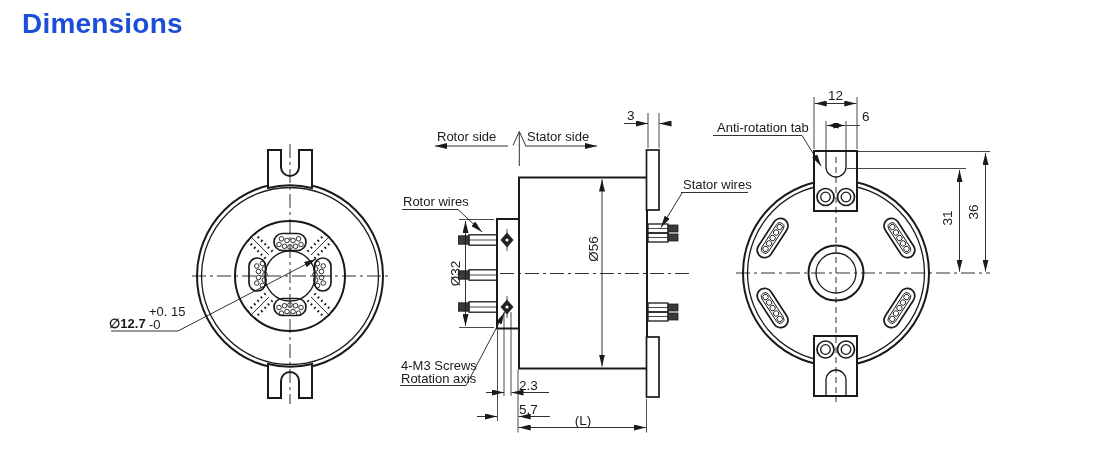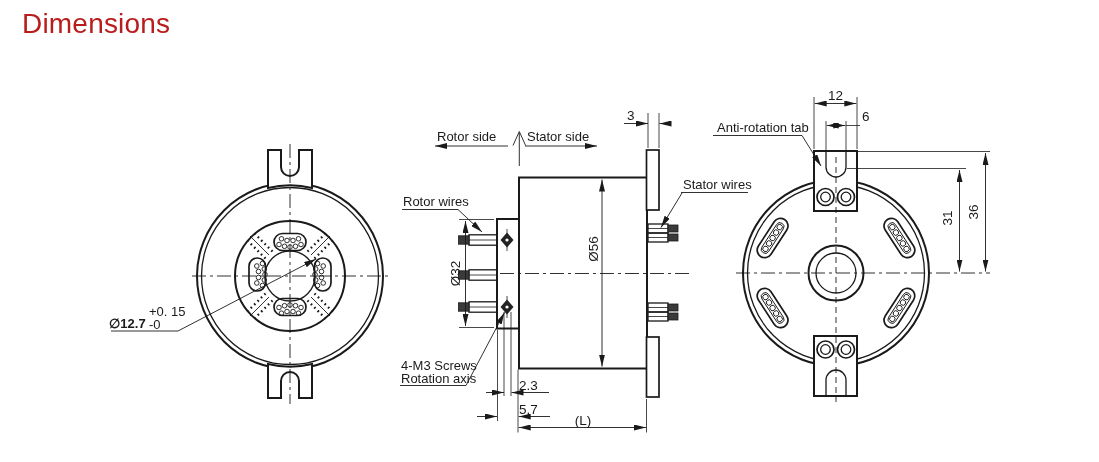--- a/index.html
+++ b/index.html
@@ -1,19 +1,19 @@
 <!DOCTYPE html>
 <html><head>
 <meta charset="utf-8">
 <style>
   html,body{margin:0;padding:0;background:#ffffff;}
   .page{position:relative;width:1099px;height:462px;background:#fff;overflow:hidden;
         font-family:"Liberation Sans",sans-serif;}
-  .page-title{position:absolute;left:22px;top:8px;font-size:28px;font-weight:400;
-        color:#b91c1c;letter-spacing:.2px;}
+  .page-title{position:absolute;left:22px;top:8px;font-size:28px;font-weight:700;
+        color:#1d4ed8;letter-spacing:.2px;}
   svg{position:absolute;left:0;top:0;}
   svg text{fill:#1a1a1a;font-family:"Liberation Sans",sans-serif;font-size:13px;}
   .dimtxt{font-size:13.5px;}
   .ol{stroke:#1a1a1a;fill:none;stroke-width:2;}
   .ol15{stroke:#1a1a1a;fill:none;stroke-width:1.3;}
   .ol18{stroke:#1a1a1a;fill:none;stroke-width:1.7;}
   .thin{stroke:#1a1a1a;fill:none;stroke-width:0.9;}
   .ext{stroke:#1a1a1a;fill:none;stroke-width:0.8;}
   .cl{stroke:#1a1a1a;fill:none;stroke-width:0.9;stroke-dasharray:14 4 3 4;}
   .dash{stroke:#1a1a1a;fill:none;stroke-width:0.9;stroke-dasharray:6 4;}

